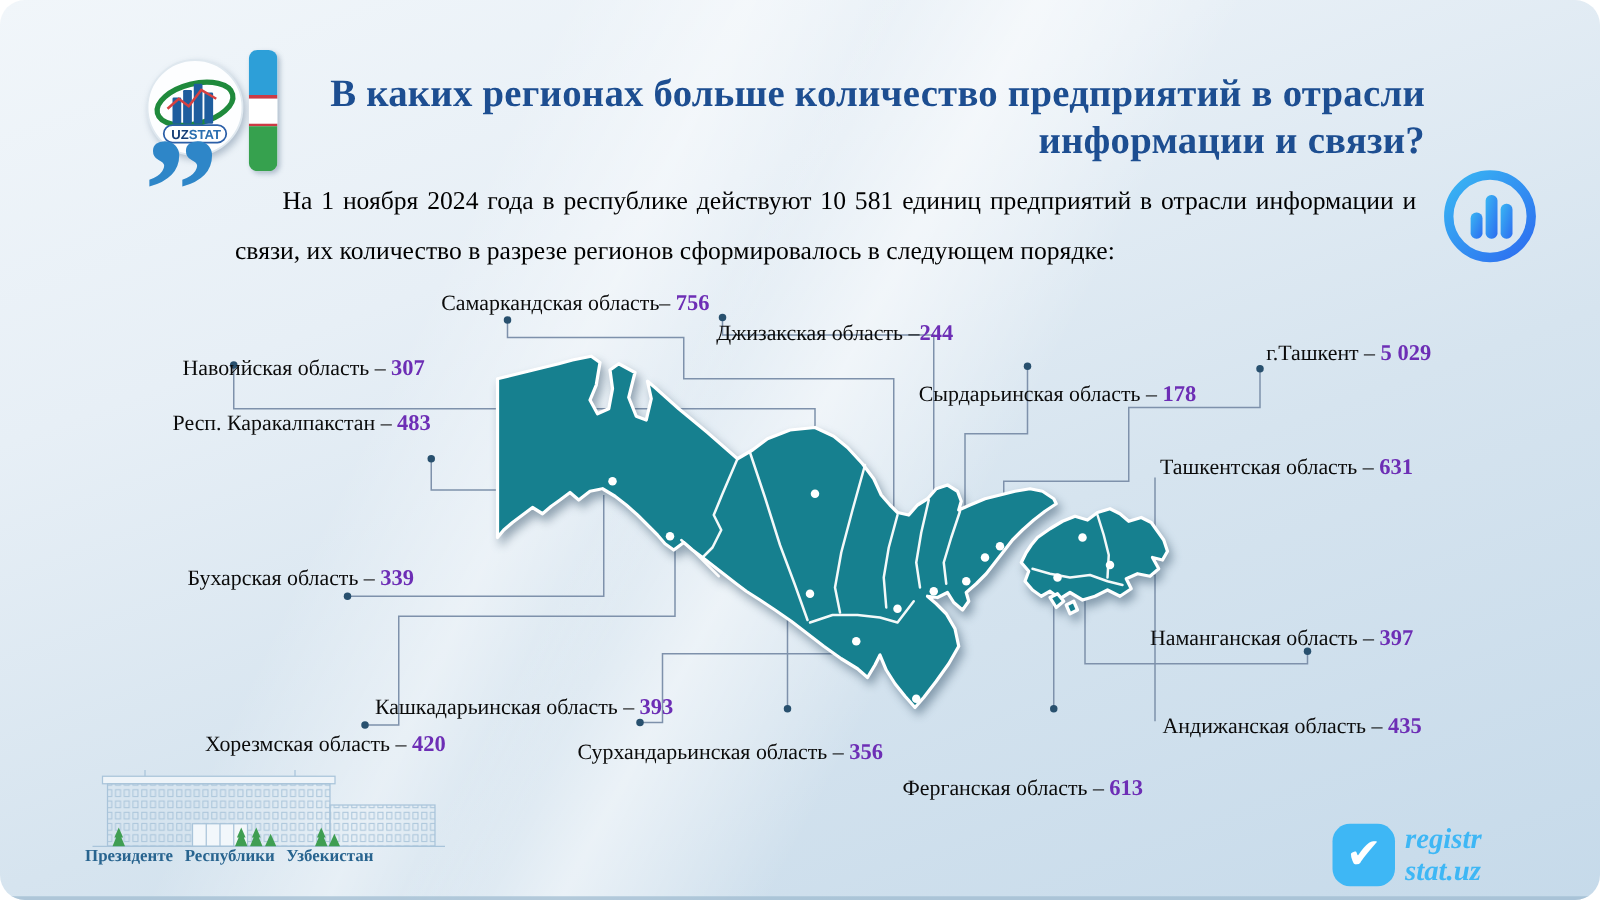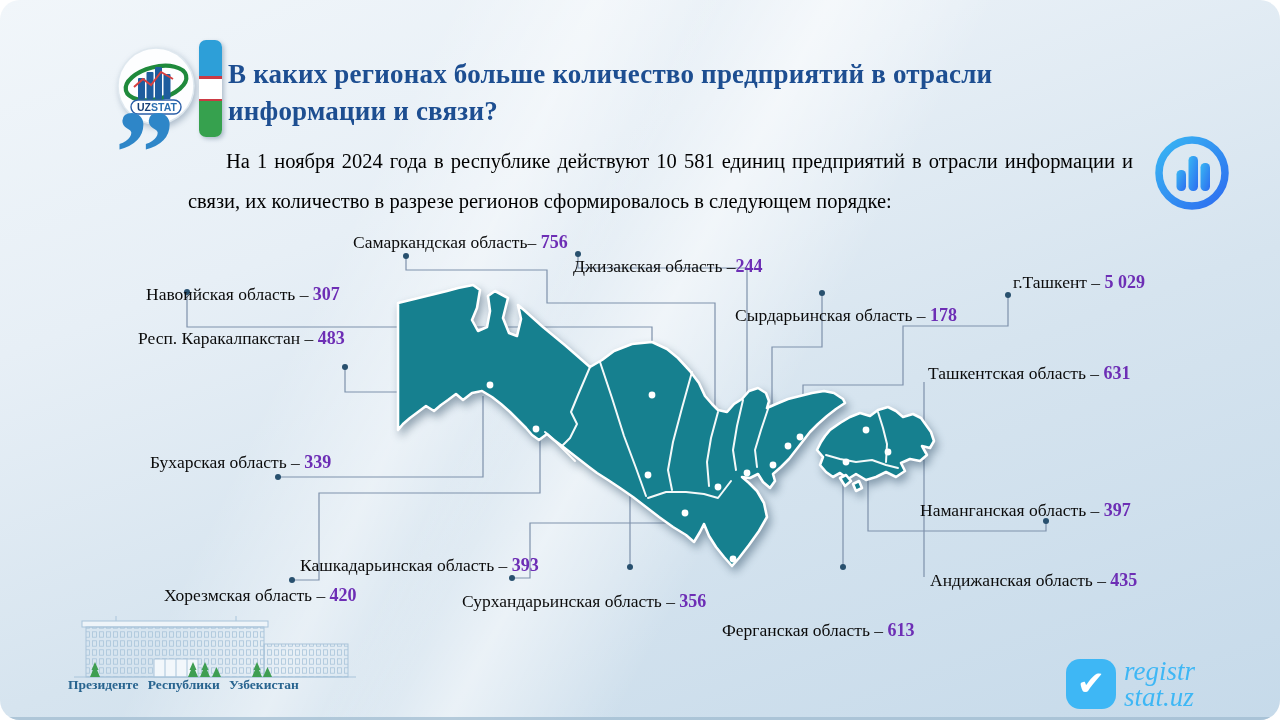--- a/index.html
+++ b/index.html
@@ -17,22 +17,22 @@
 
   
   .uzstat-logo{position:absolute;left:116px;top:46px;width:80px;height:80px;filter:drop-shadow(2px 3px 3px rgba(60,90,120,.35));}
   .flag{position:absolute;left:199px;top:40px;width:23px;height:97px;border-radius:7px;overflow:hidden;box-shadow:2px 2px 4px rgba(60,90,120,.35);}
   .flag .b{height:36px;background:#2d9fd8;}
   .flag .r1,.flag .r2{height:2.5px;background:#cc3a44;}
   .flag .w{height:20px;background:#ffffff;}
   .flag .g{height:36px;background:#36a14e;}
   .quote-mark{position:absolute;left:100px;top:58px;width:90px;height:110px;
     font-size:120px;line-height:190px;font-weight:bold;color:#2e86c8;overflow:hidden;text-align:center;}
-  .page-title{position:absolute;left:228px;top:56px;width:912px;text-align:left;
-    color:#1d4e91;font-weight:bold;font-size:27px;line-height:37px;letter-spacing:.2px;}
+  .page-title{position:absolute;left:228px;top:56px;width:912px;text-align:right;
+    color:#1d4e91;font-weight:bold;font-size:31px;line-height:37px;letter-spacing:.2px;}
   .intro{position:absolute;left:188px;top:141px;width:945px;color:#000;
     font-size:20.5px;line-height:40px;text-align:justify;text-indent:38px;}
   .chart-badge{position:absolute;left:1152px;top:133px;width:80px;height:80px;}
 
   
   .map-svg{position:absolute;left:0;top:0;width:1280px;height:720px;}
   #connector-layer polyline{fill:none;stroke:#7e91ab;stroke-width:1.2px;}
   #map-group path{fill:#16808f;stroke:#ffffff;stroke-width:2.6px;stroke-linejoin:round;}
   #map-group .inner{fill:none;stroke-width:2px;stroke:#ffffff;opacity:.95;stroke-linecap:round;}
   #map-group{filter:drop-shadow(3px 5px 4px rgba(40,70,95,.45));}
@@ -41,22 +41,22 @@
   .region-label{position:absolute;white-space:nowrap;font-size:17.5px;color:#0b0b0b;}
   .region-label .val{color:#6d2eb5;font-weight:bold;font-size:18px;}
 
   
   .building{position:absolute;left:56px;top:612px;width:310px;height:70px;}
   .agency{position:absolute;left:68px;top:676px;color:#28648f;font-weight:bold;
     font-size:13.5px;line-height:17px;word-spacing:6px;}
   .registr{position:absolute;left:1066px;top:658px;display:flex;align-items:center;}
   .registr-check{width:50px;height:50px;border-radius:14px;background:#3eb7f5;
     color:#ffffff;font-family:"DejaVu Sans",sans-serif;font-size:34px;line-height:48px;text-align:center;font-weight:bold;}
-  .registr-text{margin-left:8px;color:#3eb7f5;font-style:italic;font-weight:normal;
-    font-size:27px;line-height:26px;}
+  .registr-text{margin-left:8px;color:#3eb7f5;font-style:italic;font-weight:bold;
+    font-size:23px;line-height:26px;}
 </style>
 </head>
 <body>
 
 <div class="slide">
 
   <svg class="uzstat-logo" viewBox="0 0 80 80">
     <circle cx="40" cy="40" r="38" fill="#fdfeff" stroke="#dfe8ef" stroke-width="1.5"></circle>
     <ellipse cx="40" cy="37" rx="31" ry="16" fill="none" stroke="#1f8a3c" stroke-width="4.2" transform="rotate(-14 40 37)"></ellipse>
     <g fill="#1e5d9e">

